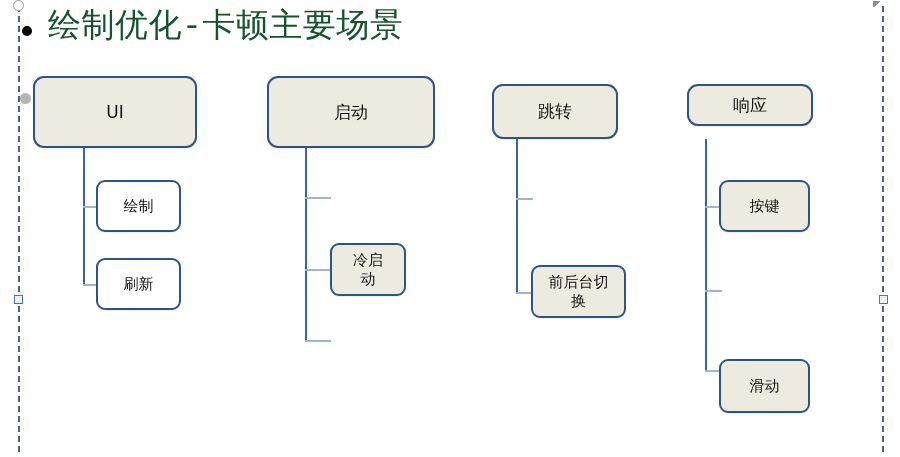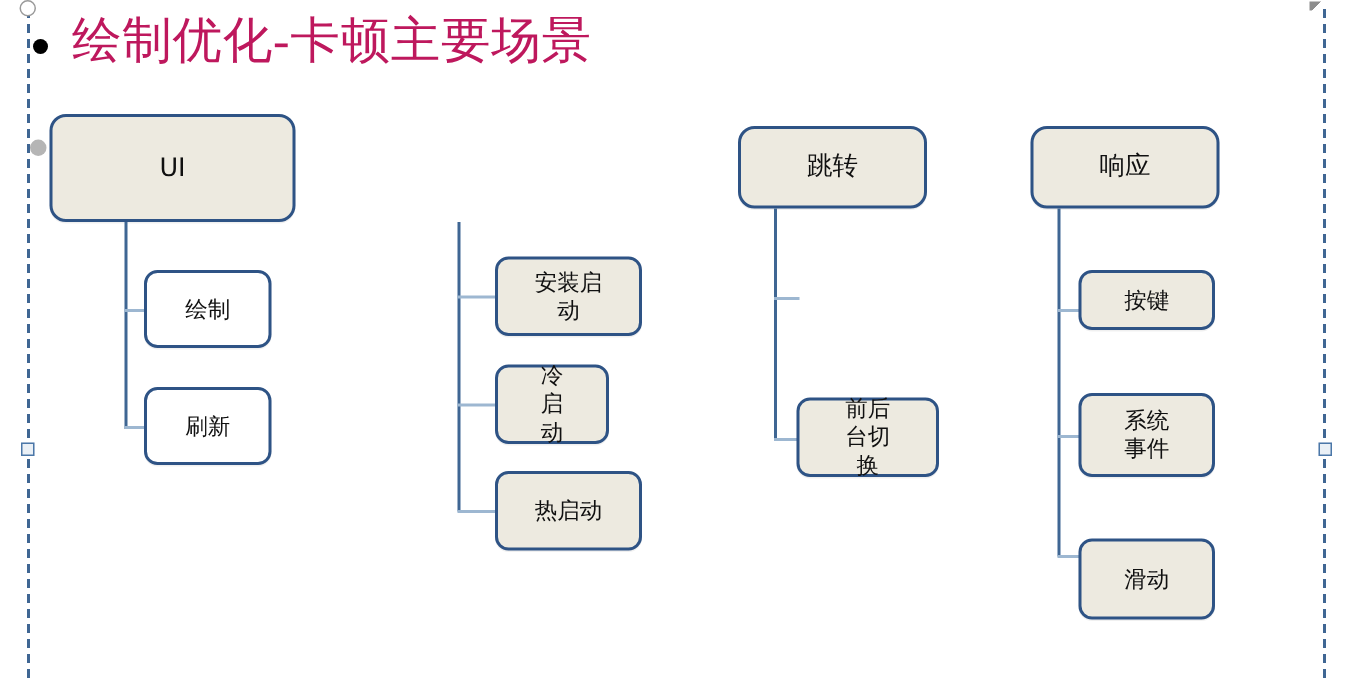--- a/index.html
+++ b/index.html
@@ -57,43 +57,43 @@
     gap: 16px;
   }
   .title-bullet {
     width: 10px; height: 10px;
     background: #000000;
     border-radius: 50%;
     flex: none;
     margin-top: 6px;
   }
   .title-text {
-    font-family: Liberation Serif, serif;
+    font-family: Liberation Mono, monospace;
     font-size: 33px;
     line-height: 40px;
-    color: #be185d;
+    color: #14532d;
     white-space: nowrap;
     letter-spacing: 0.5px;
   }
 
   
   .node {
     position: absolute;
     border: 2.5px solid #2E5385;
     border-radius: 9px;
     background: #EDEAE0;
     display: flex;
     align-items: center;
     justify-content: center;
     text-align: center;
     color: #101010;
     font-family: "DejaVu Sans", "Liberation Sans", sans-serif;
     font-size: 15px;
     line-height: 19px;
-    padding: 2px 24px;
+    padding: 2px 14px;
     box-shadow: 0 1px 0 rgba(0,0,0,0.06);
   }
   .node.root { font-size: 17px; border-radius: 11px; }
   .node.white { background: #FFFFFF; }
   .node .lbl { display: block; }
 
   
   .vline {
     position: absolute;
     width: 1.5px;
@@ -136,57 +136,51 @@
   <div class="hline" style="left:83px; top:206px; width:23px;"></div>
   <div class="hline" style="left:83px; top:284px; width:23px;"></div>
 
   <div class="node white" style="left:96px; top:258px; width:85px; height:52px;">
     <span class="lbl">刷新</span>
   </div>
   <div class="node white" style="left:96px; top:180px; width:85px; height:52px;">
     <span class="lbl">绘制</span>
   </div>
 
+  <div class="node root" style="left:267px; top:76px; width:168px; height:72px;">
+    <span class="lbl">启动</span>
+  </div>
   <div class="vline" style="left:305px; top:148px; height:193px;"></div>
   <div class="hline" style="left:305px; top:197px; width:26px;"></div>
   <div class="hline" style="left:305px; top:269px; width:26px;"></div>
   <div class="hline" style="left:305px; top:340px; width:26px;"></div>
 
-  <div class="node" style="left:330px; top:171px; width:98px; height:53px;">
-    <span class="lbl">安装启动</span>
-  </div>
   <div class="node" style="left:330px; top:243px; width:76px; height:53px;">
     <span class="lbl">冷启动</span>
-  </div>
-  <div class="node" style="left:330px; top:314px; width:98px; height:53px;">
-    <span class="lbl">热启动</span>
   </div>
 
   <div class="node root" style="left:492px; top:84px; width:126px; height:55px;justify-content:center;">
     <span class="lbl">跳转</span>
   </div>
   <div class="vline" style="left:516px; top:139px; height:154px;"></div>
   <div class="hline" style="left:516px; top:198px; width:17px;"></div>
   <div class="hline" style="left:516px; top:292px; width:17px;"></div>
 
   <div class="node" style="left:531px; top:265px; width:95px; height:53px;justify-content:center;">
     <span class="lbl">前后台切换</span>
   </div>
 
-  <div class="node root" style="left:687px; top:84px; width:126px; height:55px;">
+  <div class="node root" style="left:687px; top:84px; width:126px; height:42px;">
     <span class="lbl">响应</span>
   </div>
   <div class="vline" style="left:705px; top:139px; height:232px;"></div>
   <div class="hline" style="left:705px; top:206px; width:17px;"></div>
   <div class="hline" style="left:705px; top:290px; width:17px;"></div>
   <div class="hline" style="left:705px; top:370px; width:17px;"></div>
 
-  <div class="node" style="left:719px; top:180px; width:91px; height:40px;">
+  <div class="node" style="left:719px; top:180px; width:91px; height:52px;">
     <span class="lbl">按键</span>
-  </div>
-  <div class="node" style="left:719px; top:262px; width:91px; height:56px;">
-    <span class="lbl">系统事件</span>
   </div>
   <div class="node" style="left:719px; top:343px; width:91px; height:54px;margin-top:16px;">
     <span class="lbl">滑动</span>
   </div>
 
 </div>
 
 </body></html>

